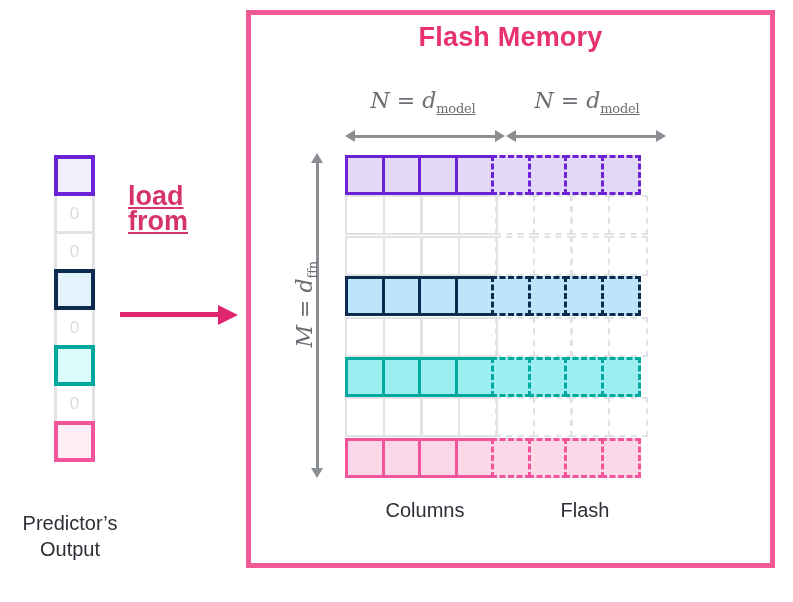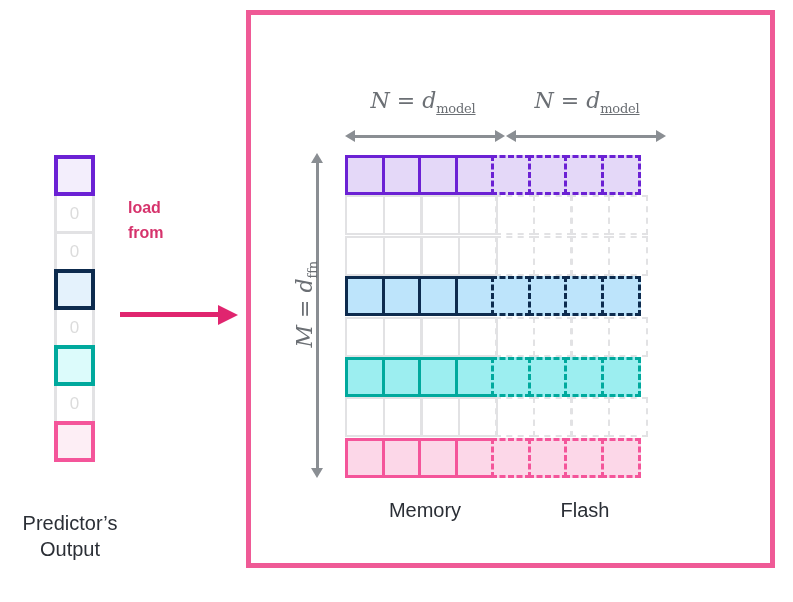--- a/index.html
+++ b/index.html
@@ -228,26 +228,27 @@
     text-align: center;
     font-size: 20px;
     line-height: 26px;
     color: #2b2f36;
   }
 
   
   #load-text {
     position: absolute;
     left: 128px;
-    top: 195px;
+    top: 184px;
     width: 100px;
-    font-size: 16px;
+    font-size: 27px;
     font-weight: bold;
     line-height: 25px;
     color: #d6336c;
+    text-decoration: underline;
   }
   #load-arrow {
     position: absolute;
     left: 120px;
     top: 305px;
     width: 118px;
     height: 20px;
   }
   #load-arrow .bar {
     position: absolute;
@@ -266,20 +267,21 @@
     border-bottom: 10px solid transparent;
     border-left: 20px solid #e0256f;
   }
 </style>
 </head>
 <body>
 
 <div id="canvas">
 
   <div id="flash-box"></div>
+  <div id="flash-title">Flash Memory</div>
 
   <div class="n-label" id="n-label-left">
     <span class="var">N</span><span> = </span><span class="var">d</span><span class="sub">model</span>
   </div>
   <div class="n-label" id="n-label-right">
     <span class="var">N</span><span> = </span><span class="var">d</span><span class="sub">model</span>
   </div>
 
   <div class="h-arrow" id="h-arrow-left">
     <span class="head left"></span>
@@ -378,21 +380,21 @@
         <div class="cell solid" style="border-color: rgb(244, 85, 154); background: rgb(252, 215, 232);"></div>
         <div class="cell solid" style="border-color: rgb(244, 85, 154); background: rgb(252, 215, 232);"></div>
         <div class="cell dashed" style="border-color: rgb(244, 85, 154); background: rgb(252, 215, 232);"></div>
         <div class="cell dashed" style="border-color: rgb(244, 85, 154); background: rgb(252, 215, 232);"></div>
         <div class="cell dashed" style="border-color: rgb(244, 85, 154); background: rgb(252, 215, 232);"></div>
         <div class="cell dashed" style="border-color: rgb(244, 85, 154); background: rgb(252, 215, 232);"></div>
       </div>
     </div>
 
   <div class="bottom-cap" id="cap-up">
-    <div>Memory</div>
+    <div>Columns</div>
   </div>
   <div class="bottom-cap" id="cap-down">
     <div>Flash</div>
   </div>
 
   <div id="predictor-col">
       <div class="p-cell filled" style="border-color: rgb(107, 33, 212); background: rgb(243, 238, 252);"></div>
       <div class="p-cell zero">0</div>
       <div class="p-cell zero">0</div>
       <div class="p-cell filled" style="border-color: rgb(13, 43, 78); background: rgb(228, 242, 252);"></div>

